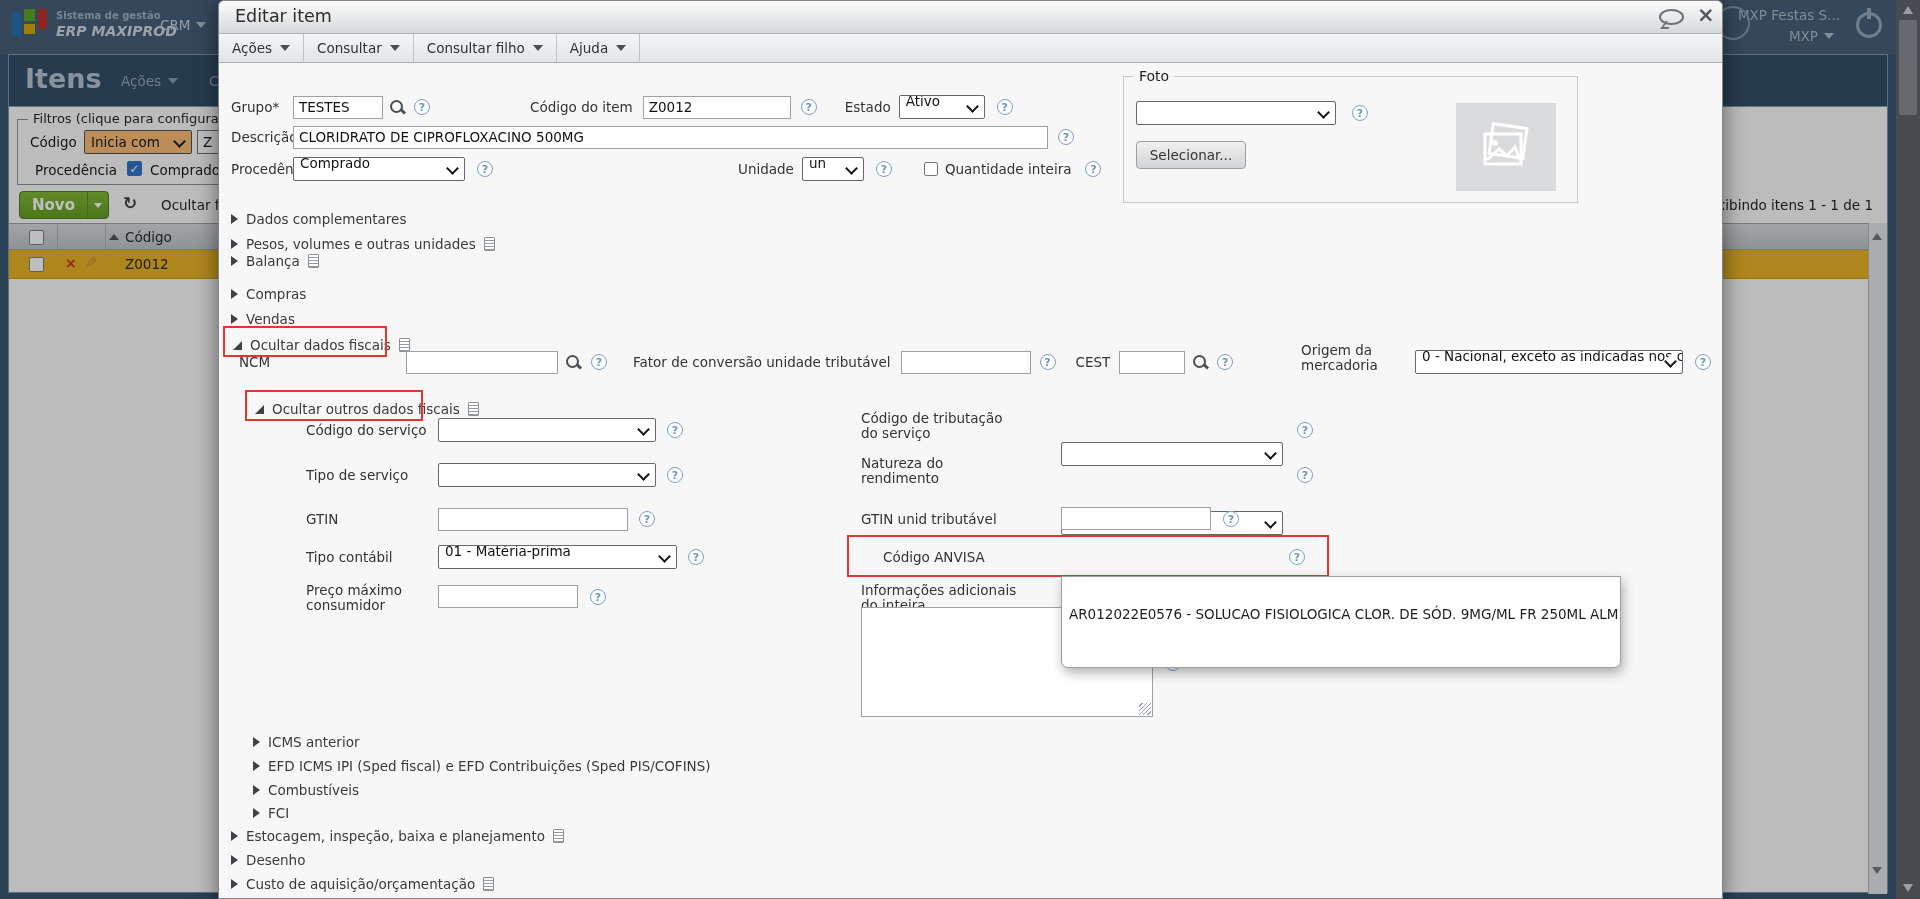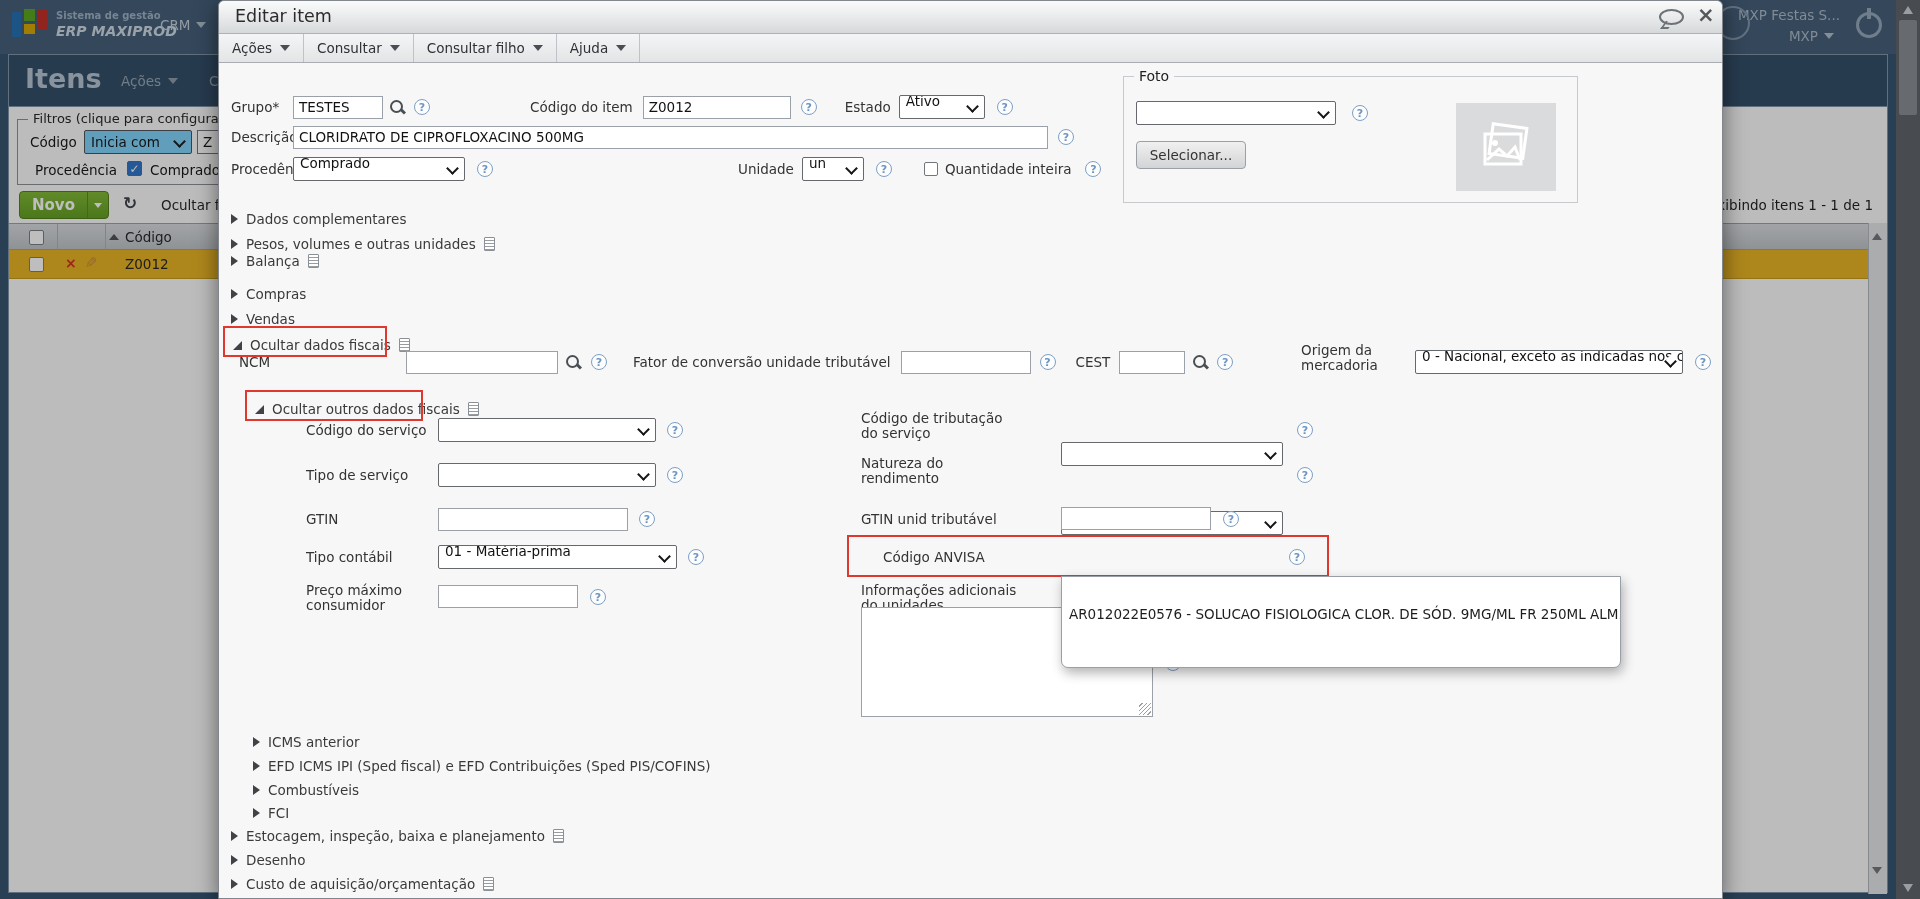--- a/index.html
+++ b/index.html
@@ -29,21 +29,21 @@
   #itens-panel { position:absolute; left:8px; top:54px; width:1880px; height:52px; background:#2f4a66; border:1px solid #7e94aa; border-bottom:none; }
   .itens-title { position:absolute; left:16px; top:8px; font-size:27px; font-weight:bold; color:#b6c4d2; }
   .itens-menu { position:absolute; left:112px; top:18px; color:#93a5b5; font-size:13.5px; display:flex; align-items:center; gap:7px; }
   .itens-menu2 { position:absolute; left:200px; top:18px; color:#93a5b5; font-size:13.5px; }
   .caret-dn2 { width:0;height:0; border-left:5px solid transparent; border-right:5px solid transparent; border-top:6px solid #8a9cac; }
 
   #content { position:absolute; left:8px; top:106px; width:1880px; height:787px; background:#fdfdfd; border:1px solid #7e94aa; }
   .fieldset { position:absolute; border:1px solid #8a8f94; }
   .legend { position:absolute; top:-9px; left:10px; background:#fdfdfd; padding:0 5px; font-size:13px; color:#222; }
   .flabel { font-size:13.5px; color:#111; }
-  .fake-sel { background:#7dd3fc; border:1px solid #4c5055; border-radius:2px; position:relative; display:flex; align-items:center; padding:0 22px 0 6px; font-size:13.5px; color:#111; }
+  .fake-sel { background:#fdba74; border:1px solid #4c5055; border-radius:2px; position:relative; display:flex; align-items:center; padding:0 22px 0 6px; font-size:13.5px; color:#111; }
   .fake-sel::after { content:''; position:absolute; right:7px; top:50%; margin-top:-5px; width:7px; height:7px; border-right:2px solid #16181a; border-bottom:2px solid #16181a; transform:rotate(45deg); }
   .fake-inp { background:#fff; border:1px solid #6e747a; font-size:13.5px; color:#111; display:flex; align-items:center; padding:0 5px; }
   .cb { width:15px; height:15px; border:1px solid #777c81; background:#fff; border-radius:2px; }
   .cb.checked { background:#2a72c8; border-color:#2a72c8; color:#fff; font-size:12px; line-height:14px; text-align:center; }
   .novo-btn { position:absolute; left:10px; top:84px; width:90px; height:28px; background:linear-gradient(#7fb832,#619d1d); border:1px solid #4d7d14; border-radius:4px; color:#fff; font-weight:bold; font-size:15px; display:flex; align-items:center; }
   .novo-btn .txt { flex:1; text-align:center; }
   .novo-btn .split { width:1px; height:100%; background:#548a18; }
   .novo-btn .arr { width:20px; display:flex; justify-content:center; }
   .tri-dn-w { width:0;height:0;border-left:4px solid transparent;border-right:4px solid transparent;border-top:5px solid #fff; }
   .refresh { position:absolute; left:114px; top:86px; font-size:17px; font-weight:bold; color:#3b4046; }
@@ -427,21 +427,21 @@
 
     <div class="redbox" style="left:628px; top:472px; width:482px; height:42px;"></div>
     <span class="lbl abs" style="left:664px; top:486px;">Código ANVISA</span>
     <div class="sel abs" style="left:842px; top:482px; width:215px;">
         <span>105350140002 - CLORIDRATO DE</span>
       </div>
     <span class="help abs" style="left:1070px; top:486px;">?</span>
 
     <div class="lbl2 abs" style="left:642px; top:520px;">
       <span>Informações adicionais</span><br>
-      <span>do unidades</span>
+      <span>do inteira</span>
     </div>
     <textarea class="ta" style=""></textarea>
     <div class="ta-grip"></div>
     <span class="help abs" style="left:946px; top:592px;">?</span>
 
     <div id="anvisa-pop">
       <div class="opt blank"></div>
       <div class="opt">AR012022E0576 - SOLUCAO FISIOLOGICA CLOR. DE SÓD. 9MG/ML FR 250ML ALM.</div>
     </div>
 

